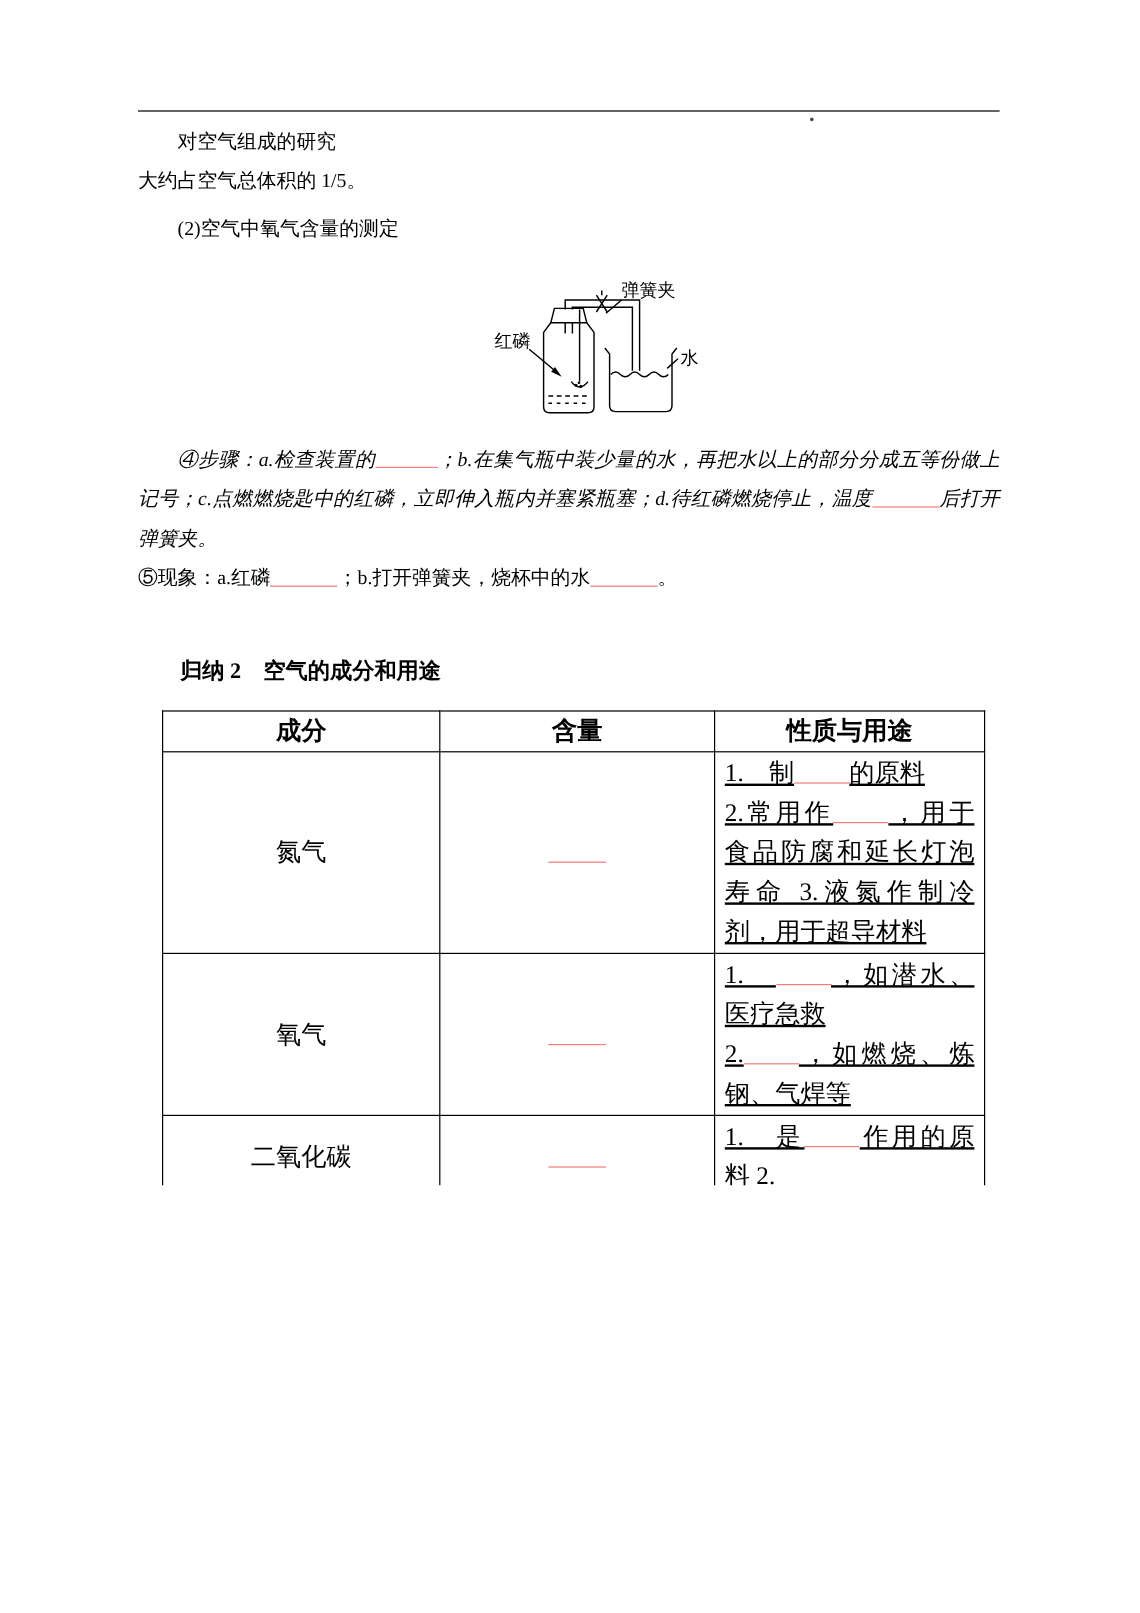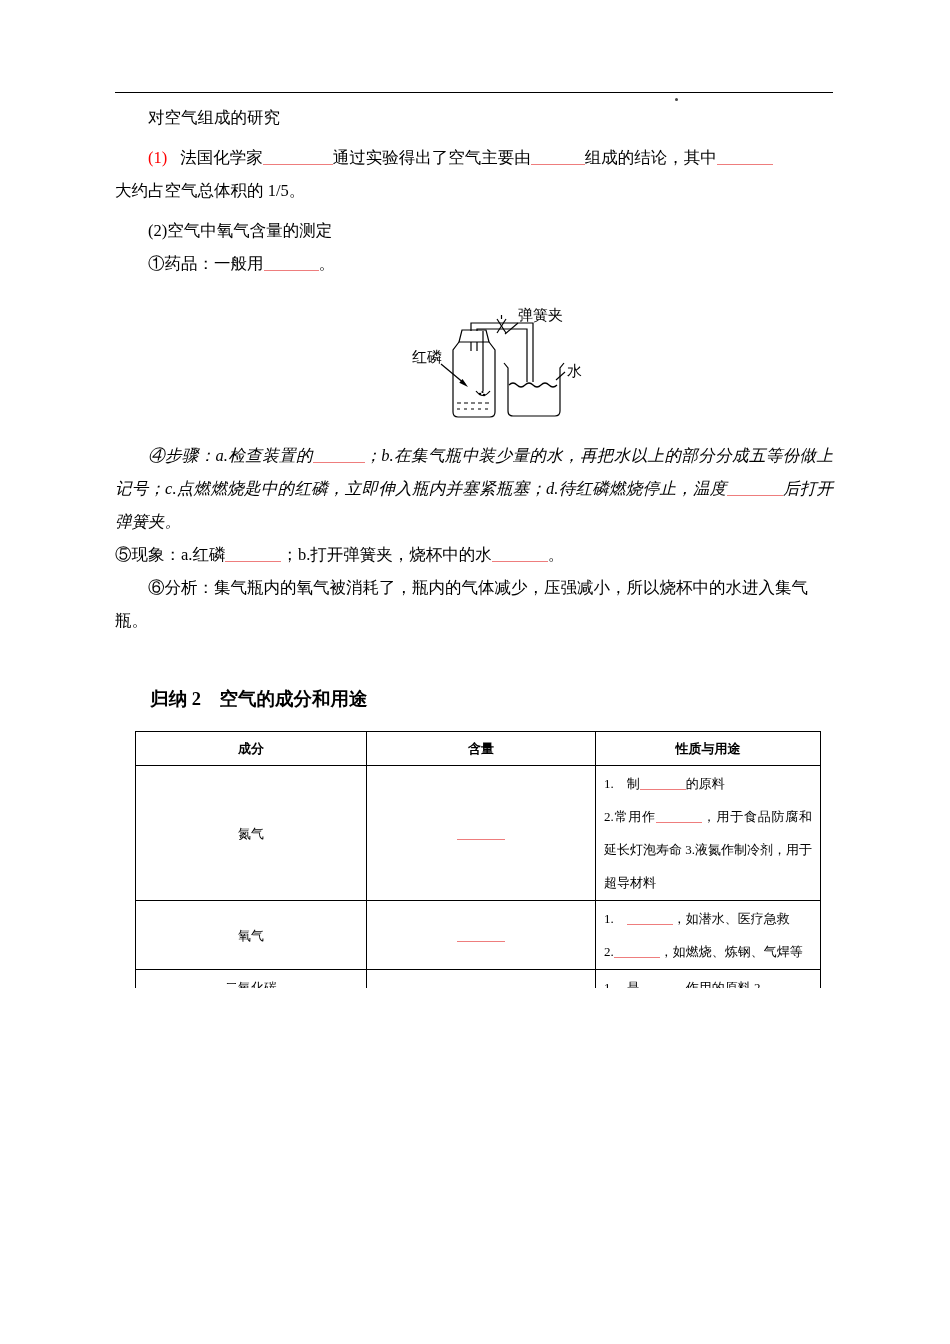--- a/index.html
+++ b/index.html
@@ -53,47 +53,45 @@
   }
   .info-table {
     margin: 15px 0 0 20px;
     border-collapse: collapse;
     table-layout: fixed;
     width: 685px;
   }
   .info-table th, .info-table td {
     border: 1.6px solid #000;
     padding: 1px 8px;
-    font-size: 13px;
+    font-size: 21px;
     line-height: 33px;
   }
   .info-table th { height: 30px; font-weight: bold; text-align: center; padding: 0 4px; }
   .c-cell { text-align: center; vertical-align: middle; }
   .m-cell { text-align: center; vertical-align: middle; }
-  .u-cell { text-align: left; vertical-align: middle; }
+  .u-cell { text-align: left; vertical-align: middle; text-decoration: underline; }
   .u-cell div { text-align: justify; }
 </style>
 </head>
 <body>
 
 <div class="page">
   <span class="top-dot"></span>
   <div class="top-rule"></div>
 
   <div class="content">
 
     <p class="ind"><span>对空气组成的研究</span></p>
 
-    <p class="ind sp"><span class="red">(1)</span><span class="gap"></span><span>法国化学家</span><span class="blank" style="width:70px"></span><span>通过实验得出了空气主要由</span><span class="blank" style="width:54px"></span><span>组成的结论，其中</span><span class="blank" style="width:56px"></span></p>
 
     <p><span>大约占空气总体积的 1/5。</span></p>
 
     <p class="ind sp"><span>(2)空气中氧气含量的测定</span></p>
 
-    <p class="ind"><span>①药品：一般用</span><span class="blank" style="width:55px"></span><span>。</span></p>
 
 
     <div class="diagram">
       <svg width="250" height="120" viewBox="0 0 250 120">
 
         <text x="120" y="14" class="dlabel">弹簧夹</text>
         <line x1="120" y1="17" x2="107" y2="28" class="thin"></line>
         <g>
           <line x1="99" y1="13" x2="108" y2="27" class="thin"></line>
           <line x1="108" y1="13" x2="99" y2="27" class="thin"></line>
@@ -136,21 +134,20 @@
         <text x="169" y="70" class="dlabel">水</text>
         <line x1="167" y1="66" x2="158" y2="74" class="thin"></line>
       </svg>
     </div>
 
 
     <p class="ind just"><span>④步骤：a.检查装置的</span><span class="blank" style="width:52px"></span><span>；b.在集气瓶中装少量的水，再把水以上的部分分成五等份做上记号；c.点燃燃烧匙中的红磷，立即伸入瓶内并塞紧瓶塞；d.待红磷燃烧停止，温度</span><span class="blank" style="width:56px"></span><span>后打开弹簧夹。</span></p>
 
     <p><span>⑤现象：a.红磷</span><span class="blank" style="width:56px"></span><span>；b.打开弹簧夹，烧杯中的水</span><span class="blank" style="width:56px"></span><span>。</span></p>
 
-    <p class="ind"><span>⑥分析：集气瓶内的氧气被消耗了，瓶内的气体减少，压强减小，所以烧杯中的水进入集气瓶。</span></p>
 
 
 
 
     <p class="h2"><span>归纳 2　空气的成分和用途</span></p>
 
     <table class="info-table">
       <colgroup>
           <col style="width:231px">
           <col style="width:229px">

